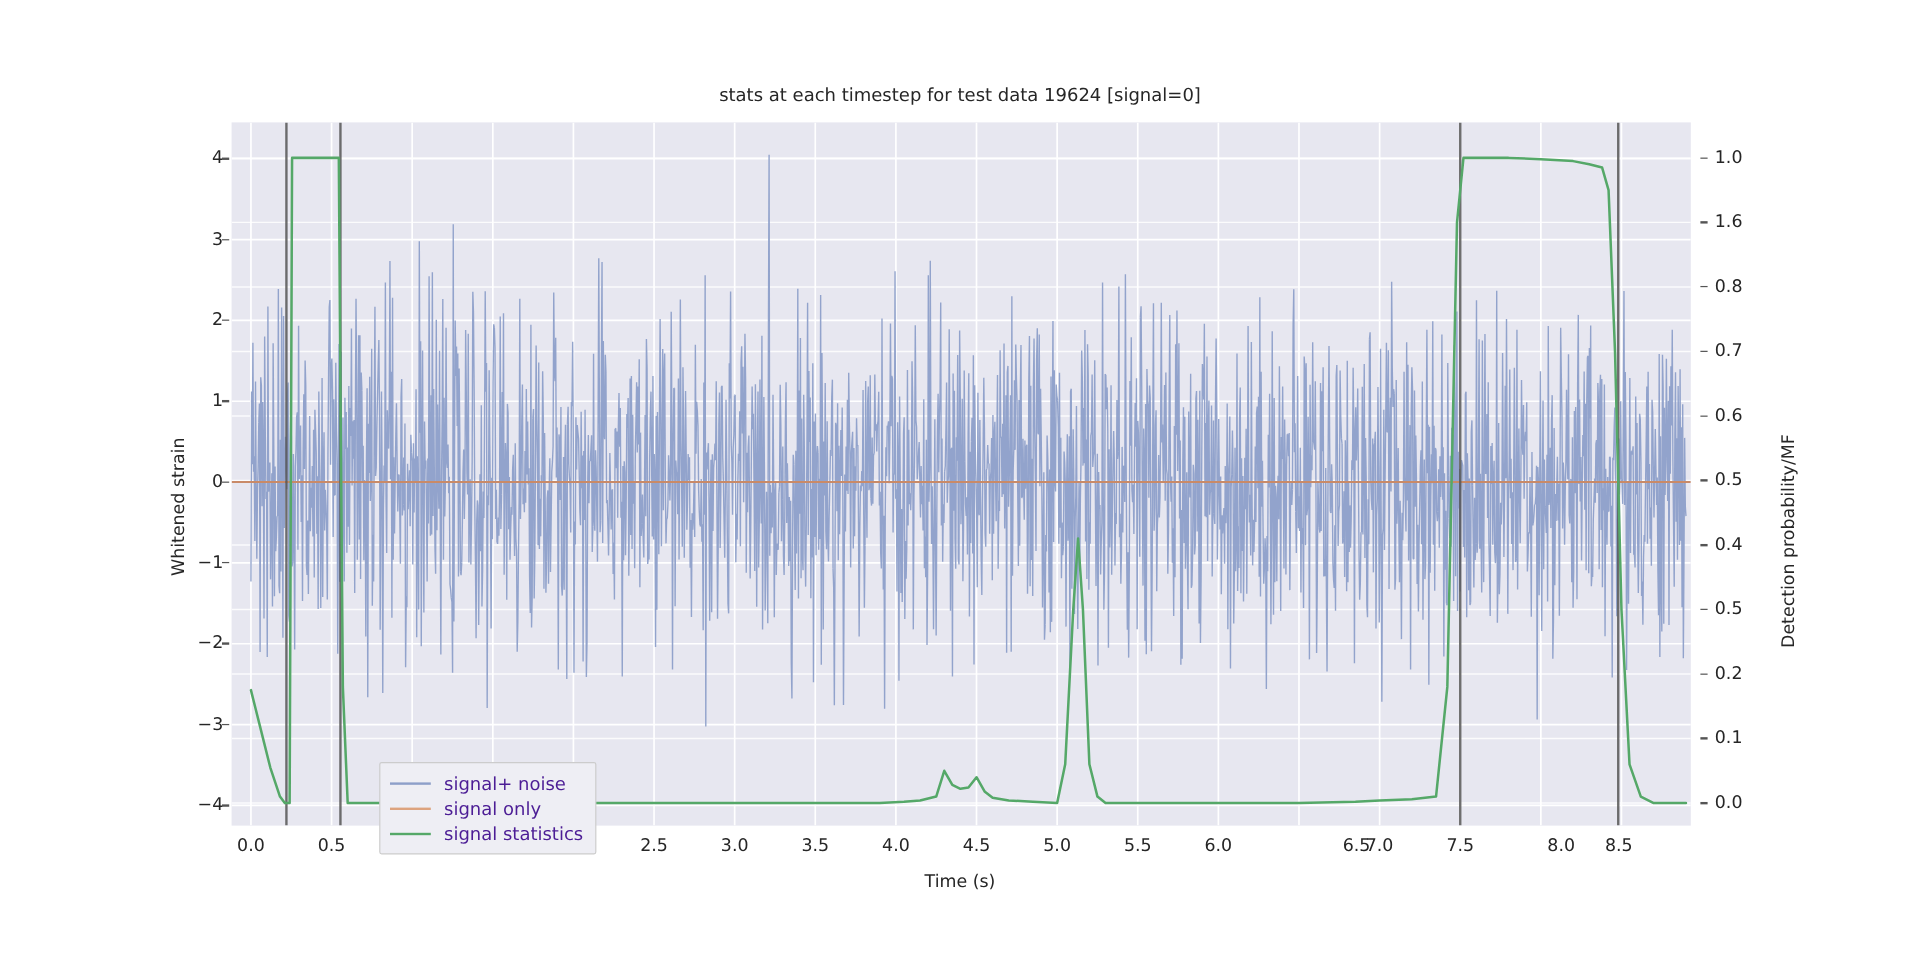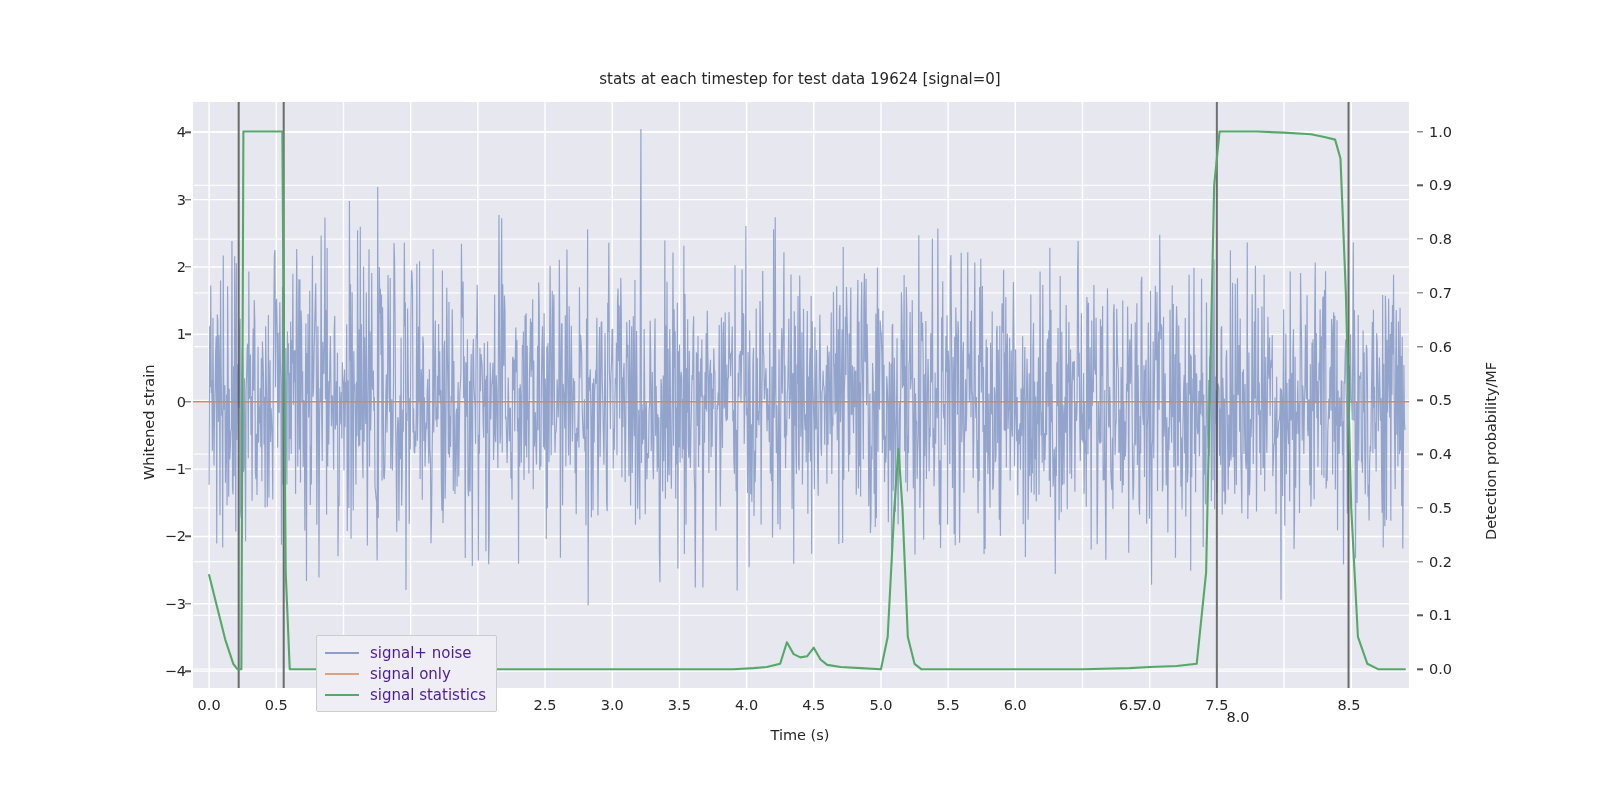--- a/index.html
+++ b/index.html
@@ -127,21 +127,21 @@
       <div class="ytick-left" style="top: 536.448px;">−2</div>
       <div class="tickmark-l" style="top: 536.448px;"></div>
       <div class="ytick-left" style="top: 603.805px;">−3</div>
       <div class="tickmark-l" style="top: 603.805px;"></div>
       <div class="ytick-left" style="top: 671.161px;">−4</div>
       <div class="tickmark-l" style="top: 671.161px;"></div>
     </div>
   <div id="ticks-right">
       <div class="ytick-right" style="top: 131.569px;">1.0</div>
       <div class="tickmark-r" style="top: 131.569px;"></div>
-      <div class="ytick-right" style="top: 185.33px;">0.9</div>
+      <div class="ytick-right" style="top: 185.33px;">1.6</div>
       <div class="tickmark-r" style="top: 185.33px;"></div>
       <div class="ytick-right" style="top: 239.092px;">0.8</div>
       <div class="tickmark-r" style="top: 239.092px;"></div>
       <div class="ytick-right" style="top: 292.853px;">0.7</div>
       <div class="tickmark-r" style="top: 292.853px;"></div>
       <div class="ytick-right" style="top: 346.615px;">0.6</div>
       <div class="tickmark-r" style="top: 346.615px;"></div>
       <div class="ytick-right" style="top: 400.376px;">0.5</div>
       <div class="tickmark-r" style="top: 400.376px;"></div>
       <div class="ytick-right" style="top: 454.138px;">0.4</div>
@@ -165,21 +165,21 @@
       <div class="xtick" style="left: 612.218px;">3.0</div>
       <div class="xtick" style="left: 679.4px;">3.5</div>
       <div class="xtick" style="left: 746.582px;">4.0</div>
       <div class="xtick" style="left: 813.765px;">4.5</div>
       <div class="xtick" style="left: 880.947px;">5.0</div>
       <div class="xtick" style="left: 948.129px;">5.5</div>
       <div class="xtick" style="left: 1015.31px;">6.0</div>
       <div class="xtick" style="left: 1082.49px; margin-left: 48px;">6.5</div>
       <div class="xtick" style="left: 1149.68px;">7.0</div>
       <div class="xtick" style="left: 1216.86px;">7.5</div>
-      <div class="xtick" style="left: 1238px; margin-top: 12px;">8.0</div>
+      <div class="xtick" style="left: 1301px;">8.0</div>
       <div class="xtick" style="left: 1349px; text-align: right;">8.5</div>
     </div>
 
   <div id="ylabel-left">Whitened strain</div>
   <div id="ylabel-right">Detection probability/MF</div>
   <div id="xlabel">Time (s)</div>
 
   <div id="legend">
     <div class="legend-row">
       <span class="legend-swatch" style="border-top-color: rgb(141, 159, 201);"></span>

